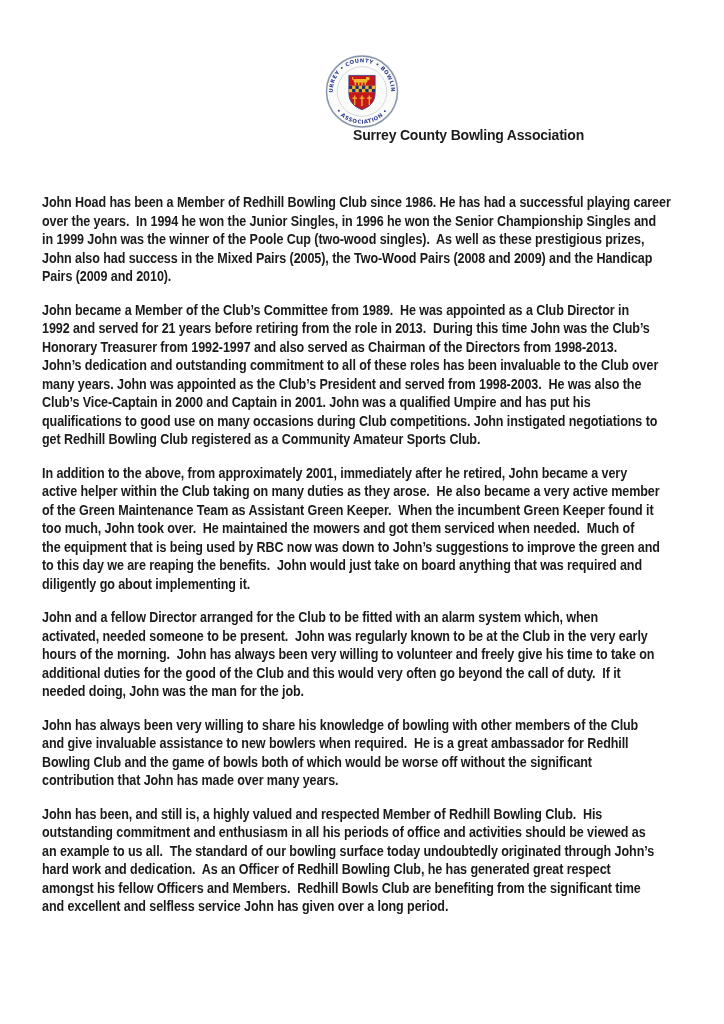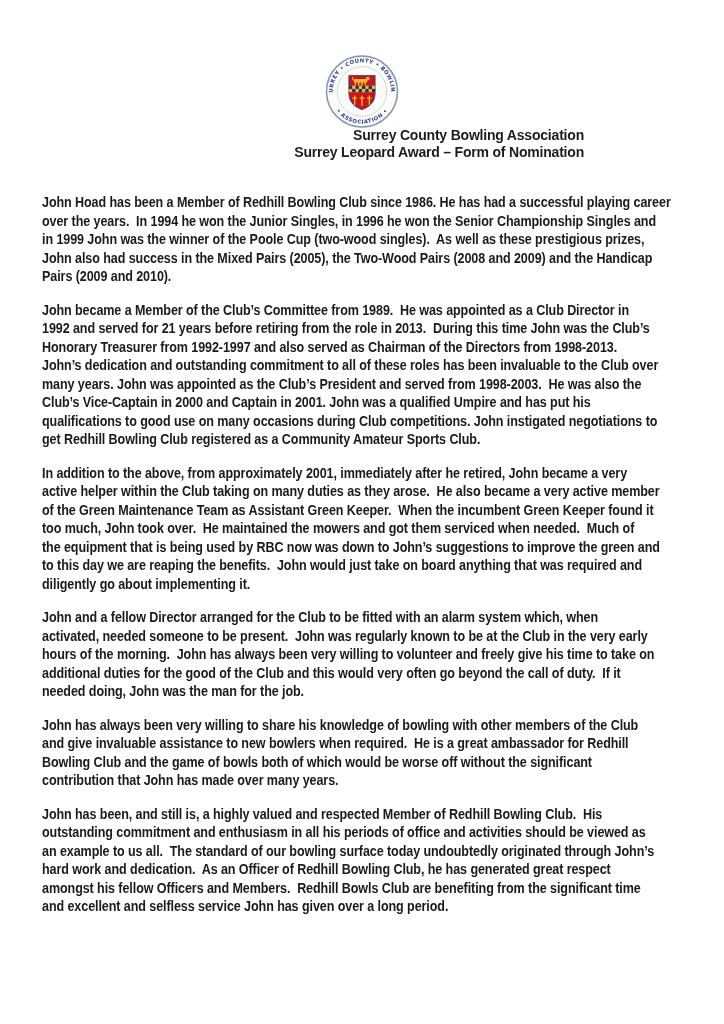--- a/index.html
+++ b/index.html
@@ -106,21 +106,20 @@
         <rect x="49.1" y="55.5" width="1.8" height="14.5"></rect>
         <rect x="46.8" y="58.2" width="6.4" height="1.7"></rect>
         <rect x="59.1" y="55.5" width="1.8" height="13"></rect>
         <rect x="56.8" y="58.2" width="6.4" height="1.7"></rect>
       </g>
     </g>
   </svg>
 
   <div class="title-block">
     <div>Surrey County Bowling Association</div>
-    <div>Surrey Leopard Award – Form of Nomination</div>
   </div>
 
   <div class="body-text">
     <p class="para">John Hoad has been a Member of Redhill Bowling Club since 1986. He has had a successful playing career
 over the years.  In 1994 he won the Junior Singles, in 1996 he won the Senior Championship Singles and
 in 1999 John was the winner of the Poole Cup (two-wood singles).  As well as these prestigious prizes,
 John also had success in the Mixed Pairs (2005), the Two-Wood Pairs (2008 and 2009) and the Handicap
 Pairs (2009 and 2010).</p>
     <p class="para">John became a Member of the Club’s Committee from 1989.  He was appointed as a Club Director in
 1992 and served for 21 years before retiring from the role in 2013.  During this time John was the Club’s

